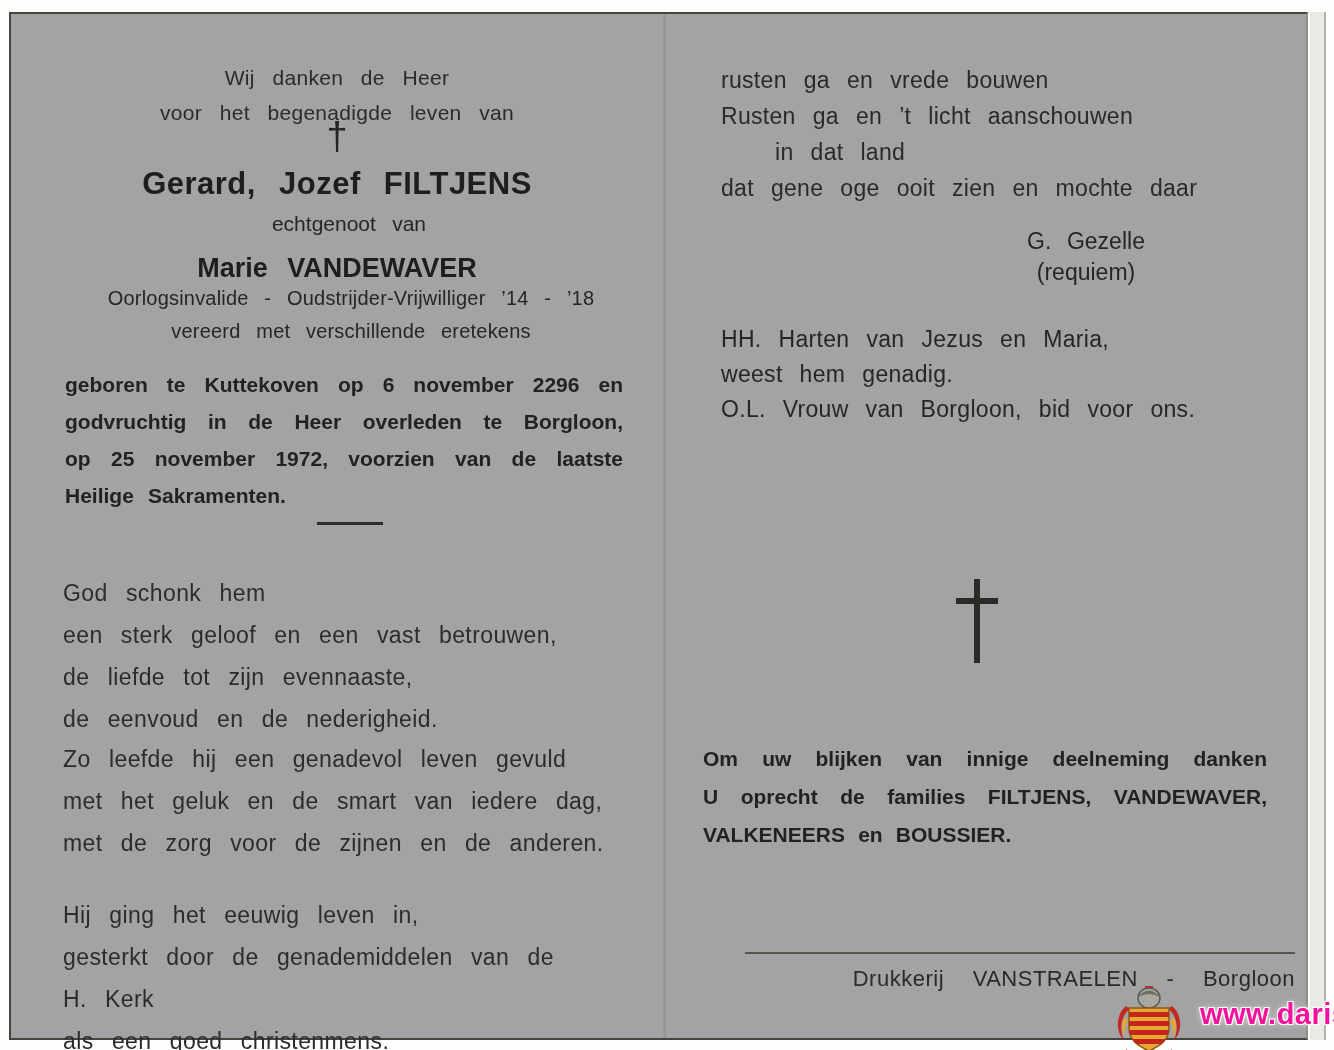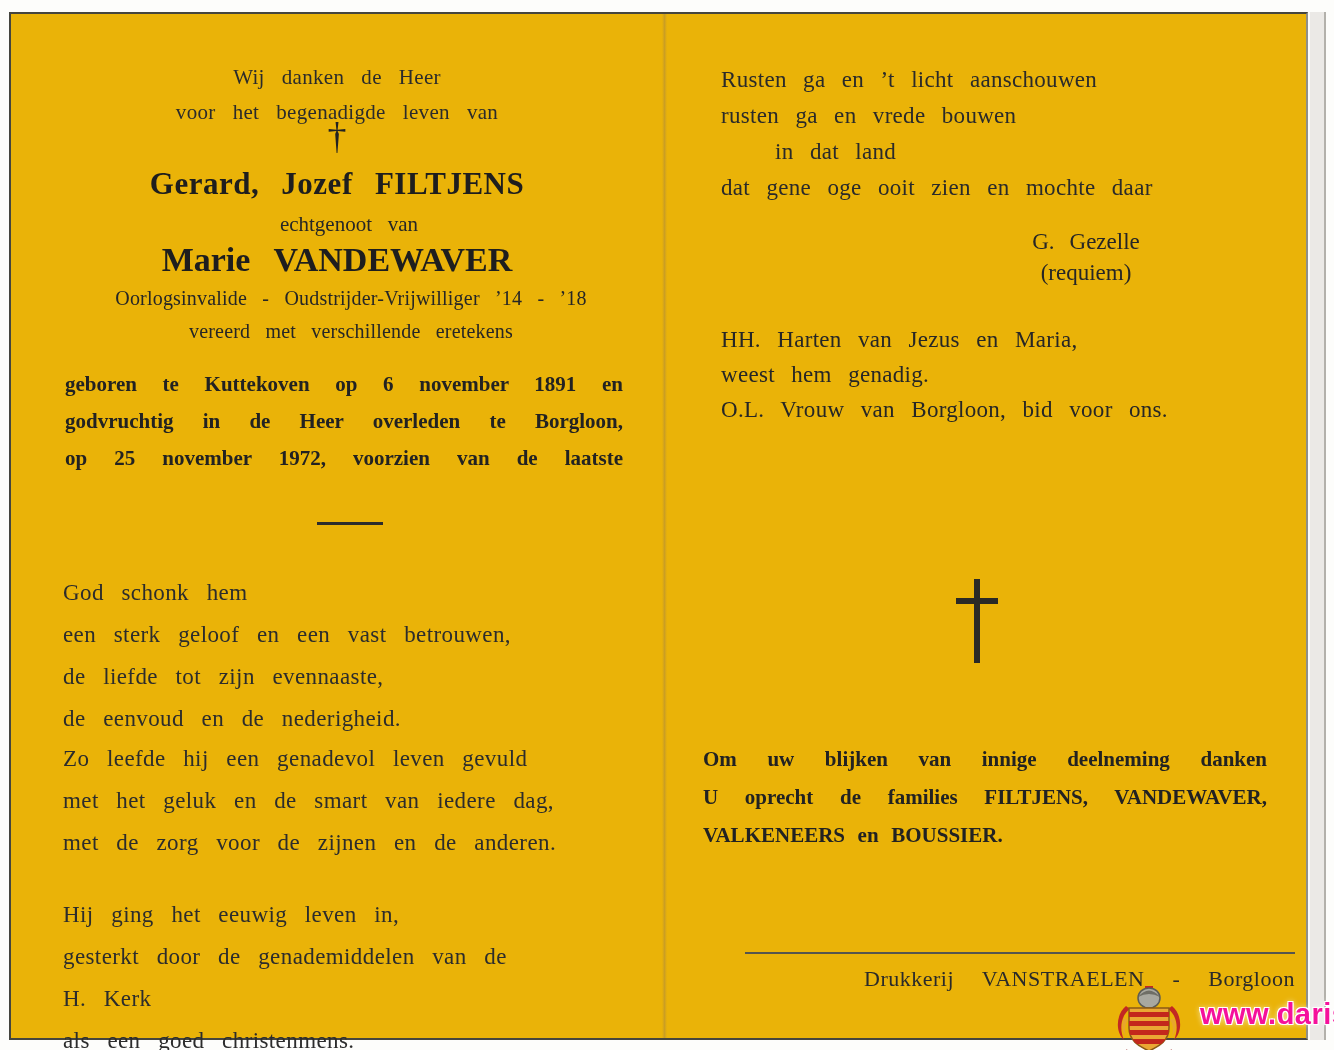--- a/index.html
+++ b/index.html
@@ -4,43 +4,43 @@
 <style>
   html,body{margin:0;padding:0;}
   body{
     width:1334px;height:1050px;position:relative;overflow:hidden;
     background:#fdfdfb;
     font-family:"Liberation Sans","DejaVu Sans",sans-serif;
     color:#262626;
   }
   .card{
     position:absolute;left:9px;top:12px;width:1295px;height:1024px;
-    background:#eab308;
-    border:2px solid #45453e;border-right-color:#8f8f88;font-family:Liberation Serif, serif;
+    background:#a3a3a3;
+    border:2px solid #45453e;border-right-color:#8f8f88;
   }
   .strip{
     position:absolute;left:1310px;top:12px;width:14px;height:1028px;
     background:#ebe9e6;border-right:2px solid #b3b1ab;
   }
   .panel{position:absolute;top:0;height:100%;}
   .panel-left{left:0;width:652px;}
   .panel-right{left:656px;width:639px;}
   .fold{
     position:absolute;left:651px;top:0;width:5px;height:100%;
     background:linear-gradient(to right,rgba(120,105,105,0),rgba(120,105,105,0.28),rgba(120,105,105,0));
   }
   .blk{position:absolute;}
   .c{text-align:center;width:100%;}
 
   
   .l-intro{top:46px;font-size:21px;line-height:35px;word-spacing:0.55em;letter-spacing:0.3px;color:#2b2b2b;}
   .l-cross{top:102px;font-size:38px;line-height:40px;color:#222;}
   .l-name{top:152px;font-size:31px;font-weight:bold;word-spacing:0.45em;letter-spacing:0.5px;color:#1e1e1e;}
   .l-relation{top:198px;font-size:21px;word-spacing:0.5em;margin-left:12px;}
-  .l-spouse{top:227px;font-size:34px;font-weight:bold;word-spacing:0.45em;color:#1e1e1e;}
+  .l-spouse{top:239px;font-size:27px;font-weight:bold;word-spacing:0.45em;color:#1e1e1e;}
   .l-honors{top:268px;font-size:20px;line-height:33px;word-spacing:0.5em;letter-spacing:0.2px;padding-left:14px;}
   .l-record{top:352px;left:54px;width:558px;font-size:21px;font-weight:bold;line-height:37px;word-spacing:0.4em;color:#222;}
   .just{text-align:justify;text-align-last:justify;}
   .l-divider{top:508px;left:306px;width:66px;height:3px;background:#2c2c2c;}
   .para{font-size:23px;line-height:42px;word-spacing:0.5em;letter-spacing:0.4px;color:#2c2c2c;}
   .l-virtues{top:558px;left:52px;width:596px;}
   .l-lifelines{top:724px;left:52px;width:596px;}
   .l-farewell{top:844px;left:52px;width:596px;margin-top:36px;}
 
   
@@ -73,23 +73,24 @@
     </div>
     <div class="blk c l-cross">†</div>
     <div class="blk c l-name">Gerard, Jozef FILTJENS</div>
     <div class="blk c l-relation">echtgenoot van</div>
     <div class="blk c l-spouse">Marie VANDEWAVER</div>
     <div class="blk c l-honors">
       <div>Oorlogsinvalide - Oudstrijder-Vrijwilliger ’14 - ’18</div>
       <div>vereerd met verschillende eretekens</div>
     </div>
     <div class="blk l-record">
-      <div class="just">geboren te Kuttekoven op 6 november 1891 en</div>
+      <div class="just">geboren te Kuttekoven op 6 november 2296 en</div>
       <div class="just">godvruchtig in de Heer overleden te Borgloon,</div>
       <div class="just">op 25 november 1972, voorzien van de laatste</div>
+      <div>Heilige Sakramenten.</div>
     </div>
     <div class="blk l-divider"></div>
     <div class="blk para l-virtues">
       <div>God schonk hem</div>
       <div>een sterk geloof en een vast betrouwen,</div>
       <div>de liefde tot zijn evennaaste,</div>
       <div>de eenvoud en de nederigheid.</div>
     </div>
     <div class="blk para l-lifelines">
       <div>Zo leefde hij een genadevol leven gevuld</div>
@@ -101,22 +102,22 @@
       <div>gesterkt door de genademiddelen van de</div>
       <div>H. Kerk</div>
       <div>als een goed christenmens.</div>
     </div>
   </div>
 
   <div class="fold"></div>
 
   <div class="panel panel-right">
     <div class="blk r-poem">
+      <div>rusten ga en vrede bouwen</div>
       <div>Rusten ga en ’t licht aanschouwen</div>
-      <div>rusten ga en vrede bouwen</div>
       <div class="indent">in dat land</div>
       <div>dat gene oge ooit zien en mochte daar</div>
     </div>
     <div class="blk r-author">
       <div>G. Gezelle</div>
       <div>(requiem)</div>
     </div>
     <div class="blk r-invoc">
       <div>HH. Harten van Jezus en Maria,</div>
       <div>weest hem genadig.</div>

